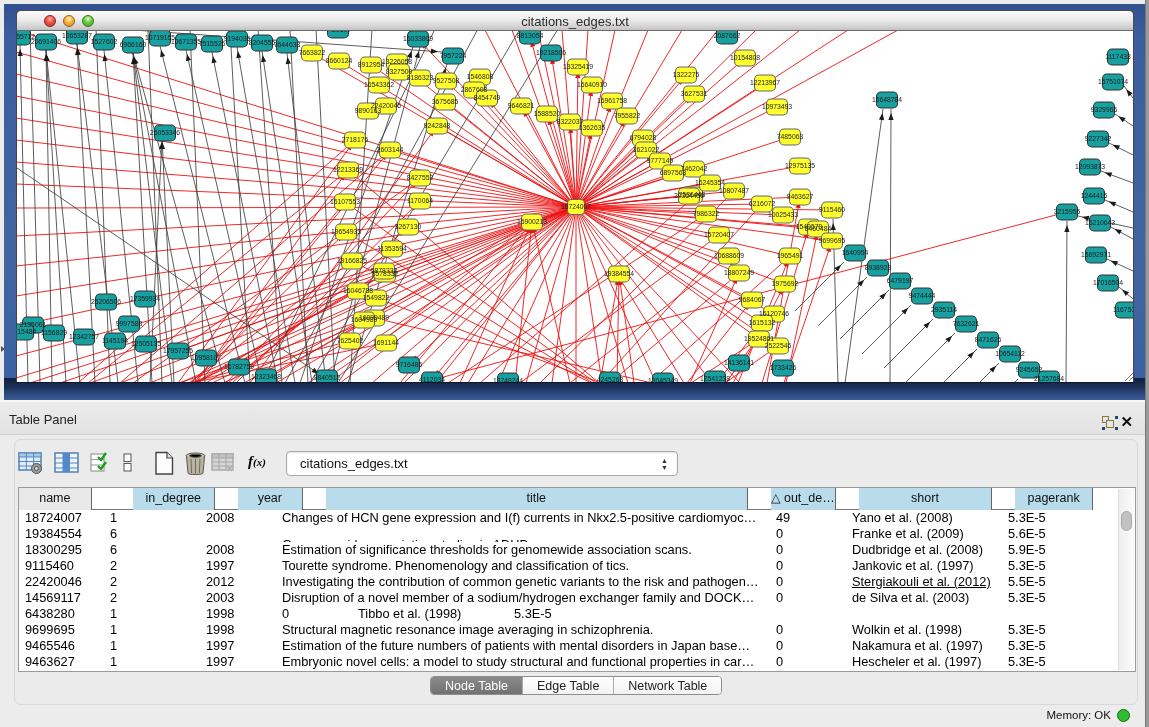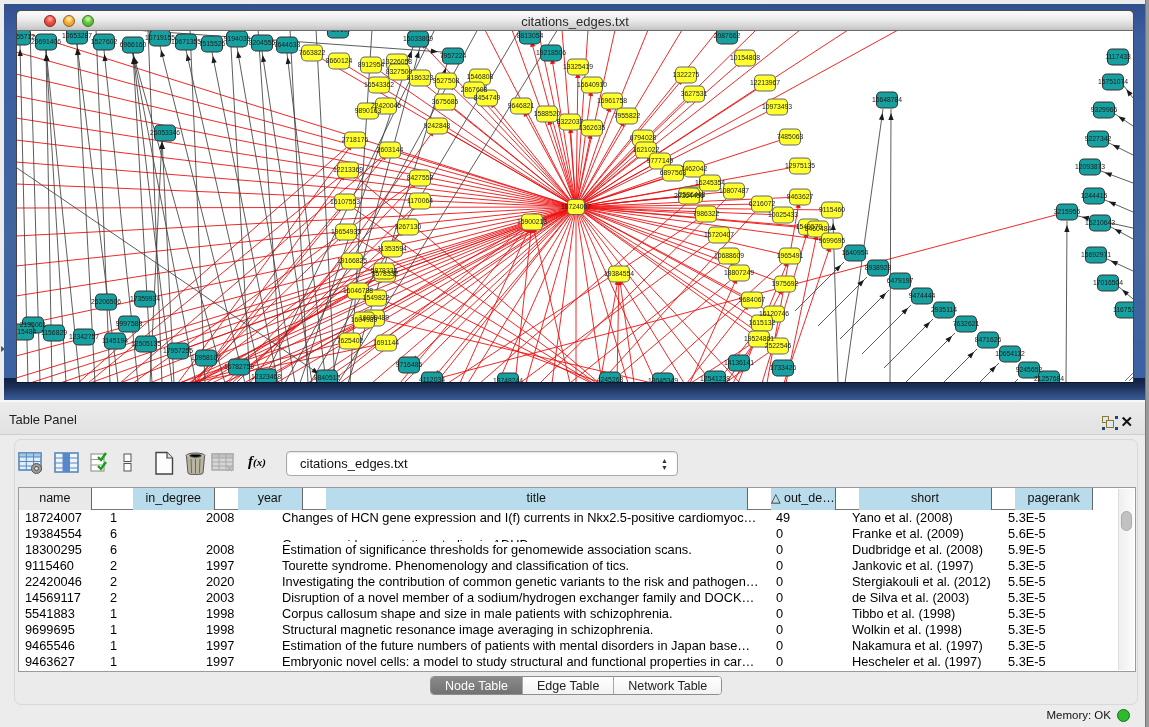--- a/index.html
+++ b/index.html
@@ -897,40 +897,39 @@
           <div style="width:96px;">2</div>
           <div style="width:76px;">1997</div>
           <div style="width:494px;">Tourette syndrome. Phenomenology and classification of tics.</div>
           <div style="width:76px;">0</div>
           <div style="width:156px;">Jankovic et al. (1997)</div>
           <div style="width:91px;">5.3E-5</div>
         </div>
 <div class="row">
           <div style="width:85px;">22420046</div>
           <div style="width:96px;">2</div>
-          <div style="width:76px;">2020</div>
+          <div style="width:76px;">2012</div>
           <div style="width:494px;">Investigating the contribution of common genetic variants to the risk and pathogen…</div>
           <div style="width:76px;">0</div>
-          <div style="width:156px;">Stergiakouli et al. (2012)</div>
+          <div style="width:156px;text-decoration:underline;">Stergiakouli et al. (2012)</div>
           <div style="width:91px;">5.5E-5</div>
         </div>
 <div class="row">
           <div style="width:85px;">14569117</div>
           <div style="width:96px;">2</div>
           <div style="width:76px;">2003</div>
           <div style="width:494px;">Disruption of a novel member of a sodium/hydrogen exchanger family and DOCK…</div>
           <div style="width:76px;">0</div>
           <div style="width:156px;">de Silva et al. (2003)</div>
           <div style="width:91px;">5.3E-5</div>
         </div>
 <div class="row">
-          <div style="width:85px;">5541883</div>
+          <div style="width:85px;">6438280</div>
           <div style="width:96px;">1</div>
           <div style="width:76px;">1998</div>
-          <div style="width:494px;">Corpus callosum shape and size in male patients with schizophrenia.</div>
           <div style="width:76px;">0</div>
           <div style="width:156px;">Tibbo et al. (1998)</div>
           <div style="width:91px;">5.3E-5</div>
         </div>
 <div class="row">
           <div style="width:85px;">9699695</div>
           <div style="width:96px;">1</div>
           <div style="width:76px;">1998</div>
           <div style="width:494px;">Structural magnetic resonance image averaging in schizophrenia.</div>
           <div style="width:76px;">0</div>

